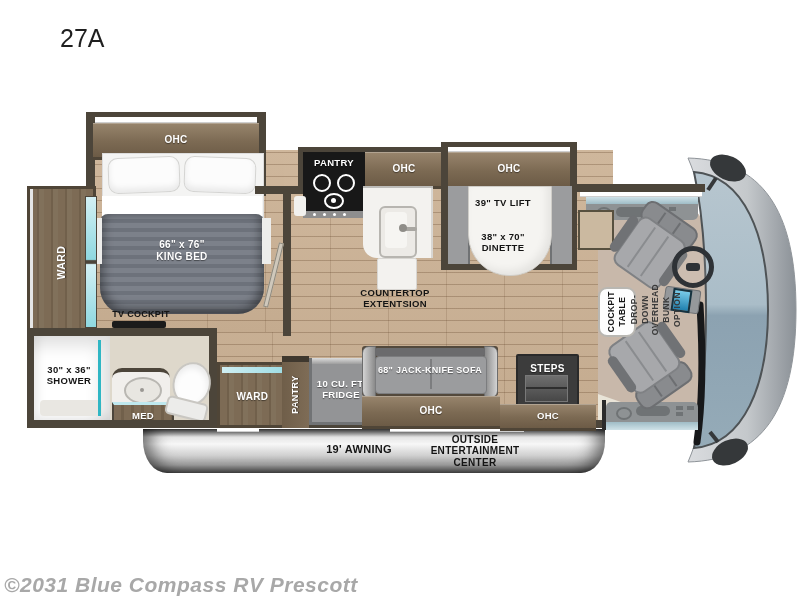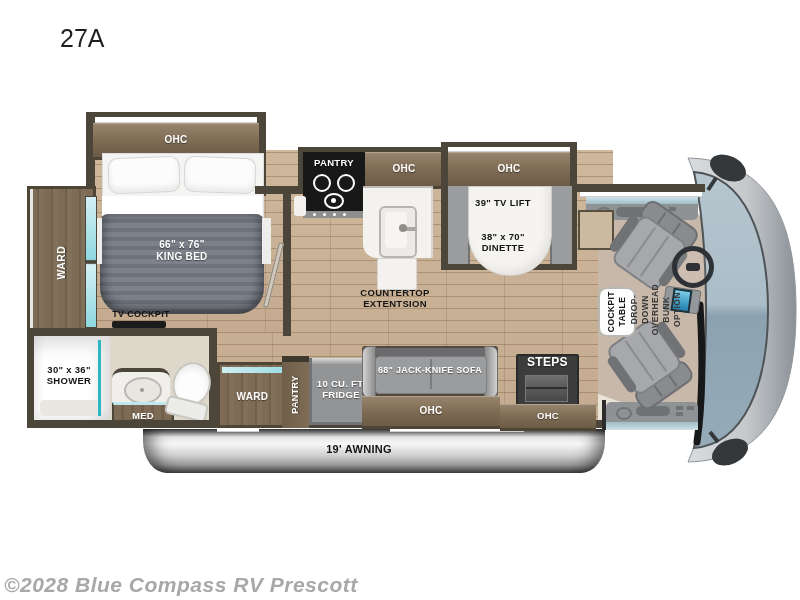--- a/index.html
+++ b/index.html
@@ -64,20 +64,23 @@
   <ellipse cx="88" cy="28" rx="19" ry="12" transform="rotate(25 88 28)" fill="#35383a"></ellipse>
   <path d="M76,38 L68,50" stroke="#35383a" stroke-width="4"></path>
   <ellipse cx="90" cy="312" rx="19" ry="12" transform="rotate(-25 90 312)" fill="#35383a"></ellipse>
   <path d="M78,302 L70,292" stroke="#35383a" stroke-width="4"></path>
 </svg>
 
 <div class="abs" style="left:143px;top:429px;width:462px;height:44px;border-radius:0 0 24px 24px / 0 0 32px 32px;
             background:linear-gradient(180deg,#3e3e3e 0%,#e9e9e9 18%,#f7f7f7 34%,#d0d0d0 60%,#9b9b9b 82%,#4a4a4a 100%);
             box-shadow:inset 16px 0 18px -8px rgba(0,0,0,.55), inset -16px 0 18px -8px rgba(0,0,0,.55);">
   <div class="lbl lbl-dark" style="left:158px;top:13px;width:116px;height:16px;font-size:11px;">19' AWNING</div>
+  <div class="lbl lbl-dark" style="left:262px;top:5px;width:140px;height:34px;font-size:10px;line-height:1.15;">OUTSIDE
+ENTERTAINMENT
+CENTER</div>
 </div>
 <div class="whiteband" style="left:217px;top:428px;width:42px;height:4px;"></div>
 <div class="whiteband" style="left:390px;top:428px;width:134px;height:4px;"></div>
 
 <div class="wall" style="left:86px;top:112px;width:180px;height:5px;"></div>
 <div class="wall" style="left:86px;top:112px;width:9px;height:84px;"></div>
 <div class="wall" style="left:257px;top:112px;width:9px;height:84px;"></div>
 <div class="whiteband" style="left:95px;top:117px;width:162px;height:6px;"></div>
 <div class="ohc" style="left:93px;top:123px;width:166px;height:34px;">
   <div class="lbl" style="left:0;top:0;width:100%;height:100%;">OHC</div>
@@ -207,21 +210,21 @@
   <div class="abs" style="left:13px;top:10px;width:110px;height:36px;background:#9b9c9e;border:1px solid #7c7d7f;border-radius:4px;">
     <div class="abs" style="left:54px;top:2px;width:2px;height:30px;background:#7c7d7f;"></div>
   </div>
   <div class="lbl" style="left:0;top:17px;width:100%;height:14px;font-size:9px;">68" JACK-KNIFE SOFA</div>
 </div>
 <div class="ohc" style="left:362px;top:396px;width:138px;height:30px;">
   <div class="lbl" style="left:0;top:0;width:100%;height:100%;">OHC</div>
 </div>
 
 <div class="abs" style="left:516px;top:354px;width:59px;height:50px;background:#3c3c3c;border:2px solid #2a2a2a;border-radius:2px;">
-  <div class="lbl" style="left:0;top:0;width:100%;height:12px;font-size:12px;">STEPS</div>
+  <div class="lbl" style="left:0;top:7px;width:100%;height:12px;font-size:10px;">STEPS</div>
   <div class="abs" style="left:7px;top:19px;width:41px;height:25px;background:linear-gradient(180deg,#6e6e6e,#474747);border:1px solid #787878;">
     <div class="abs" style="left:0;top:11px;width:100%;height:2px;background:#2e2e2e;"></div>
   </div>
 </div>
 <div class="ohc" style="left:500px;top:404px;width:96px;height:24px;">
   <div class="lbl" style="left:0;top:0;width:100%;height:100%;font-size:9.5px;">OHC</div>
 </div>
 
 <div class="wall" style="left:575px;top:184px;width:130px;height:8px;"></div>
 <div class="whiteband" style="left:580px;top:192px;width:122px;height:5px;"></div>
@@ -268,13 +271,13 @@
 TABLE</div>
   </div>
 </div>
 
 <div class="vwrap" style="left:634px;top:262px;width:44px;height:96px;">
   <div class="vtext" style="color:#3a3a3a;font-size:8.5px;">DROP-DOWN
 OVERHEAD BUNK
 OPTION</div>
 </div>
 
-<div class="abs" style="left:4px;top:573px;font-size:21px;font-weight:bold;font-style:italic;color:#a8a8a8;letter-spacing:.5px;">©2028 Blue Compass RV Prescott</div>
+<div class="abs" style="left:4px;top:573px;font-size:21px;font-weight:bold;font-style:italic;color:#a8a8a8;letter-spacing:.5px;">©2031 Blue Compass RV Prescott</div>
 
 </body></html>

